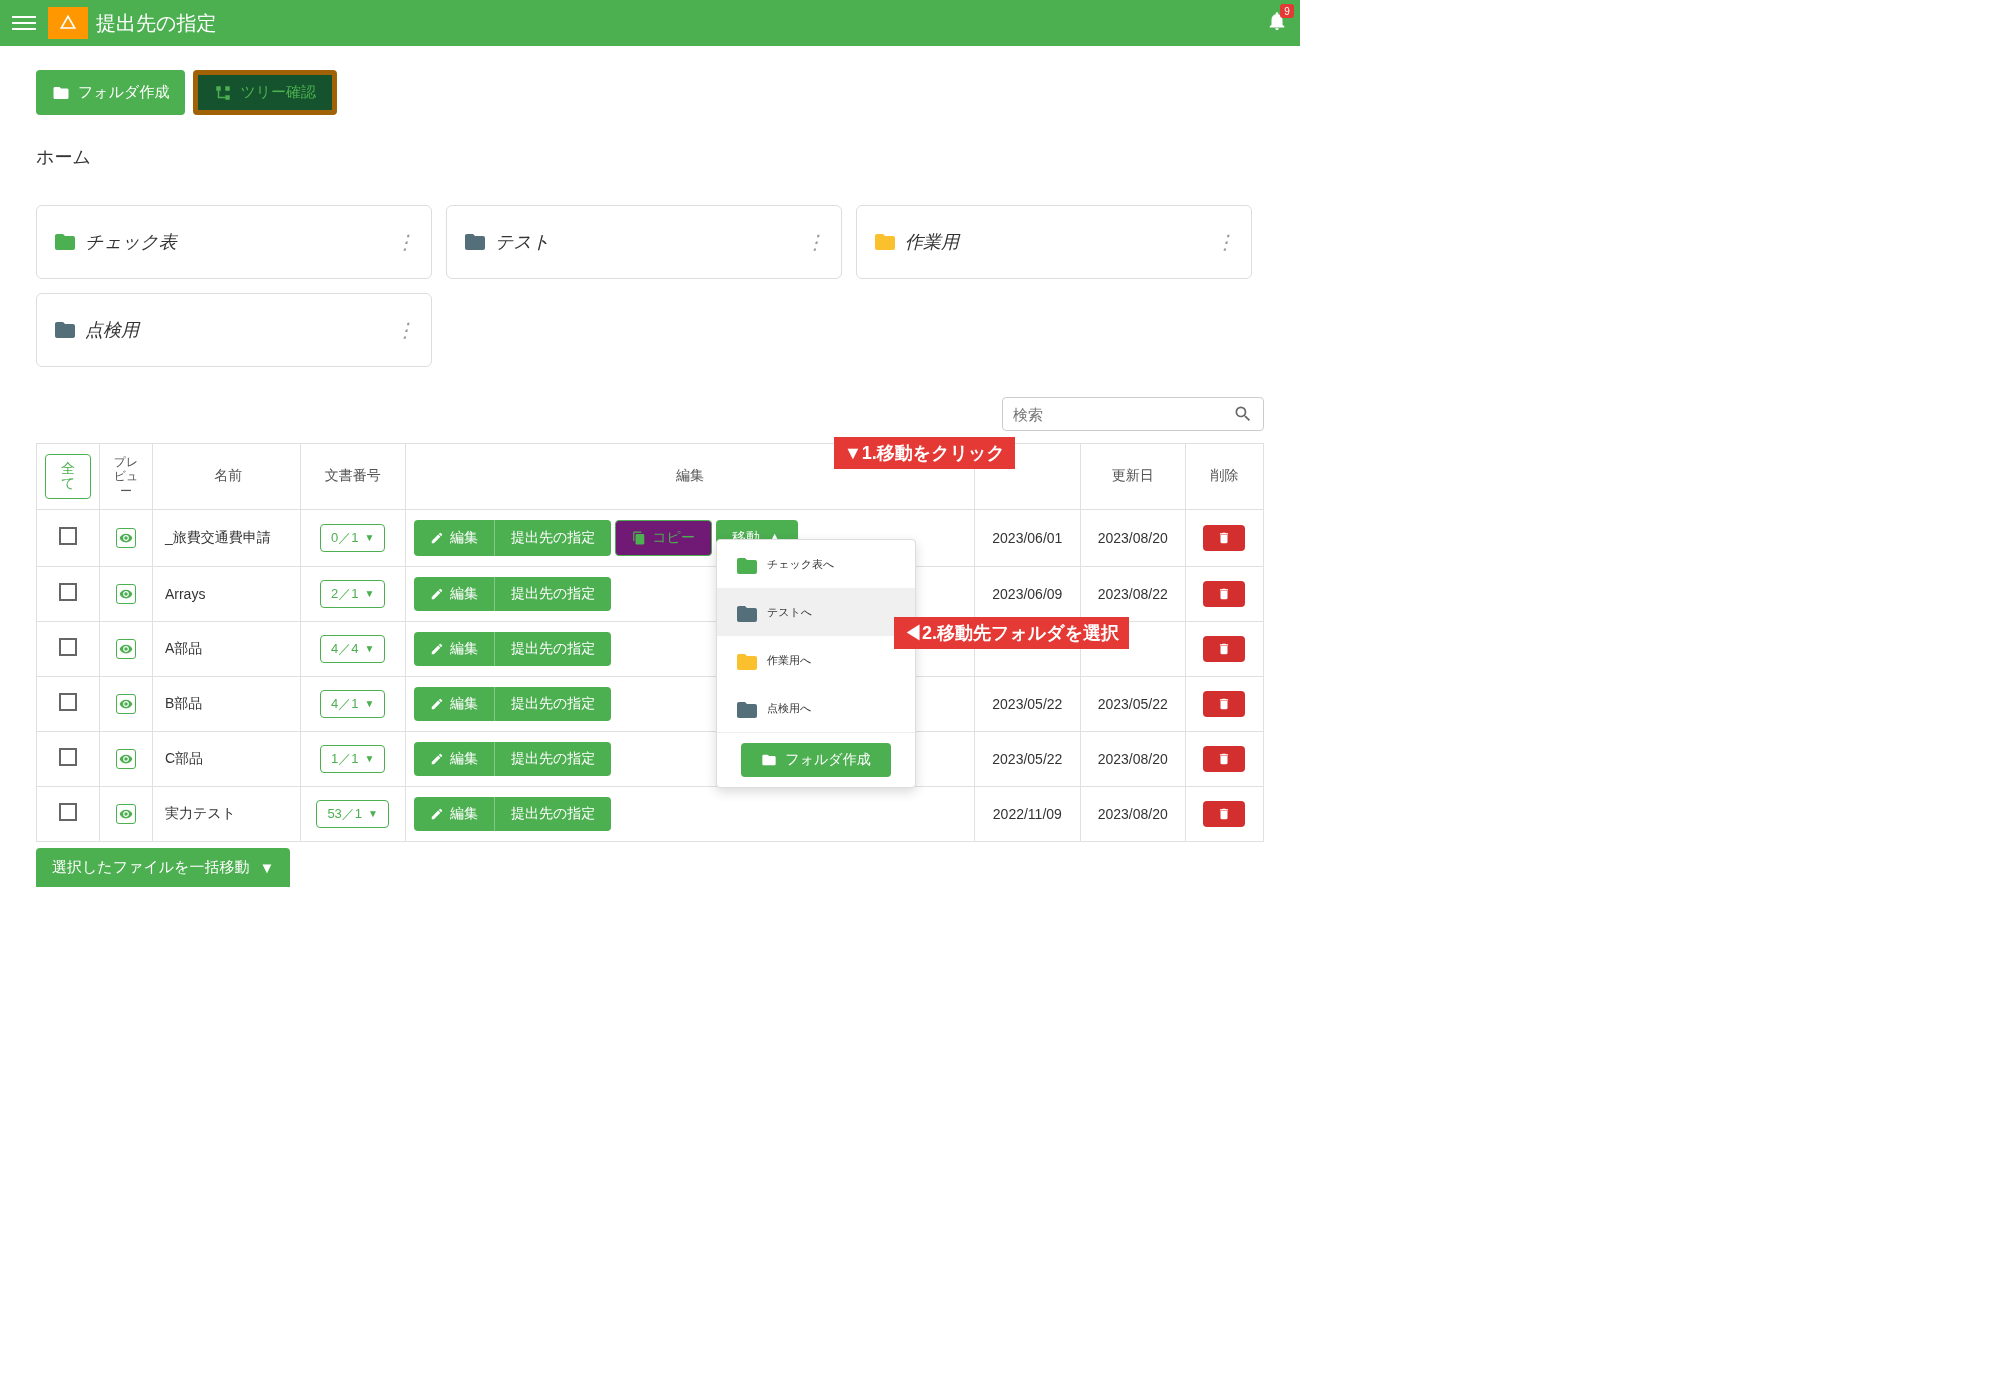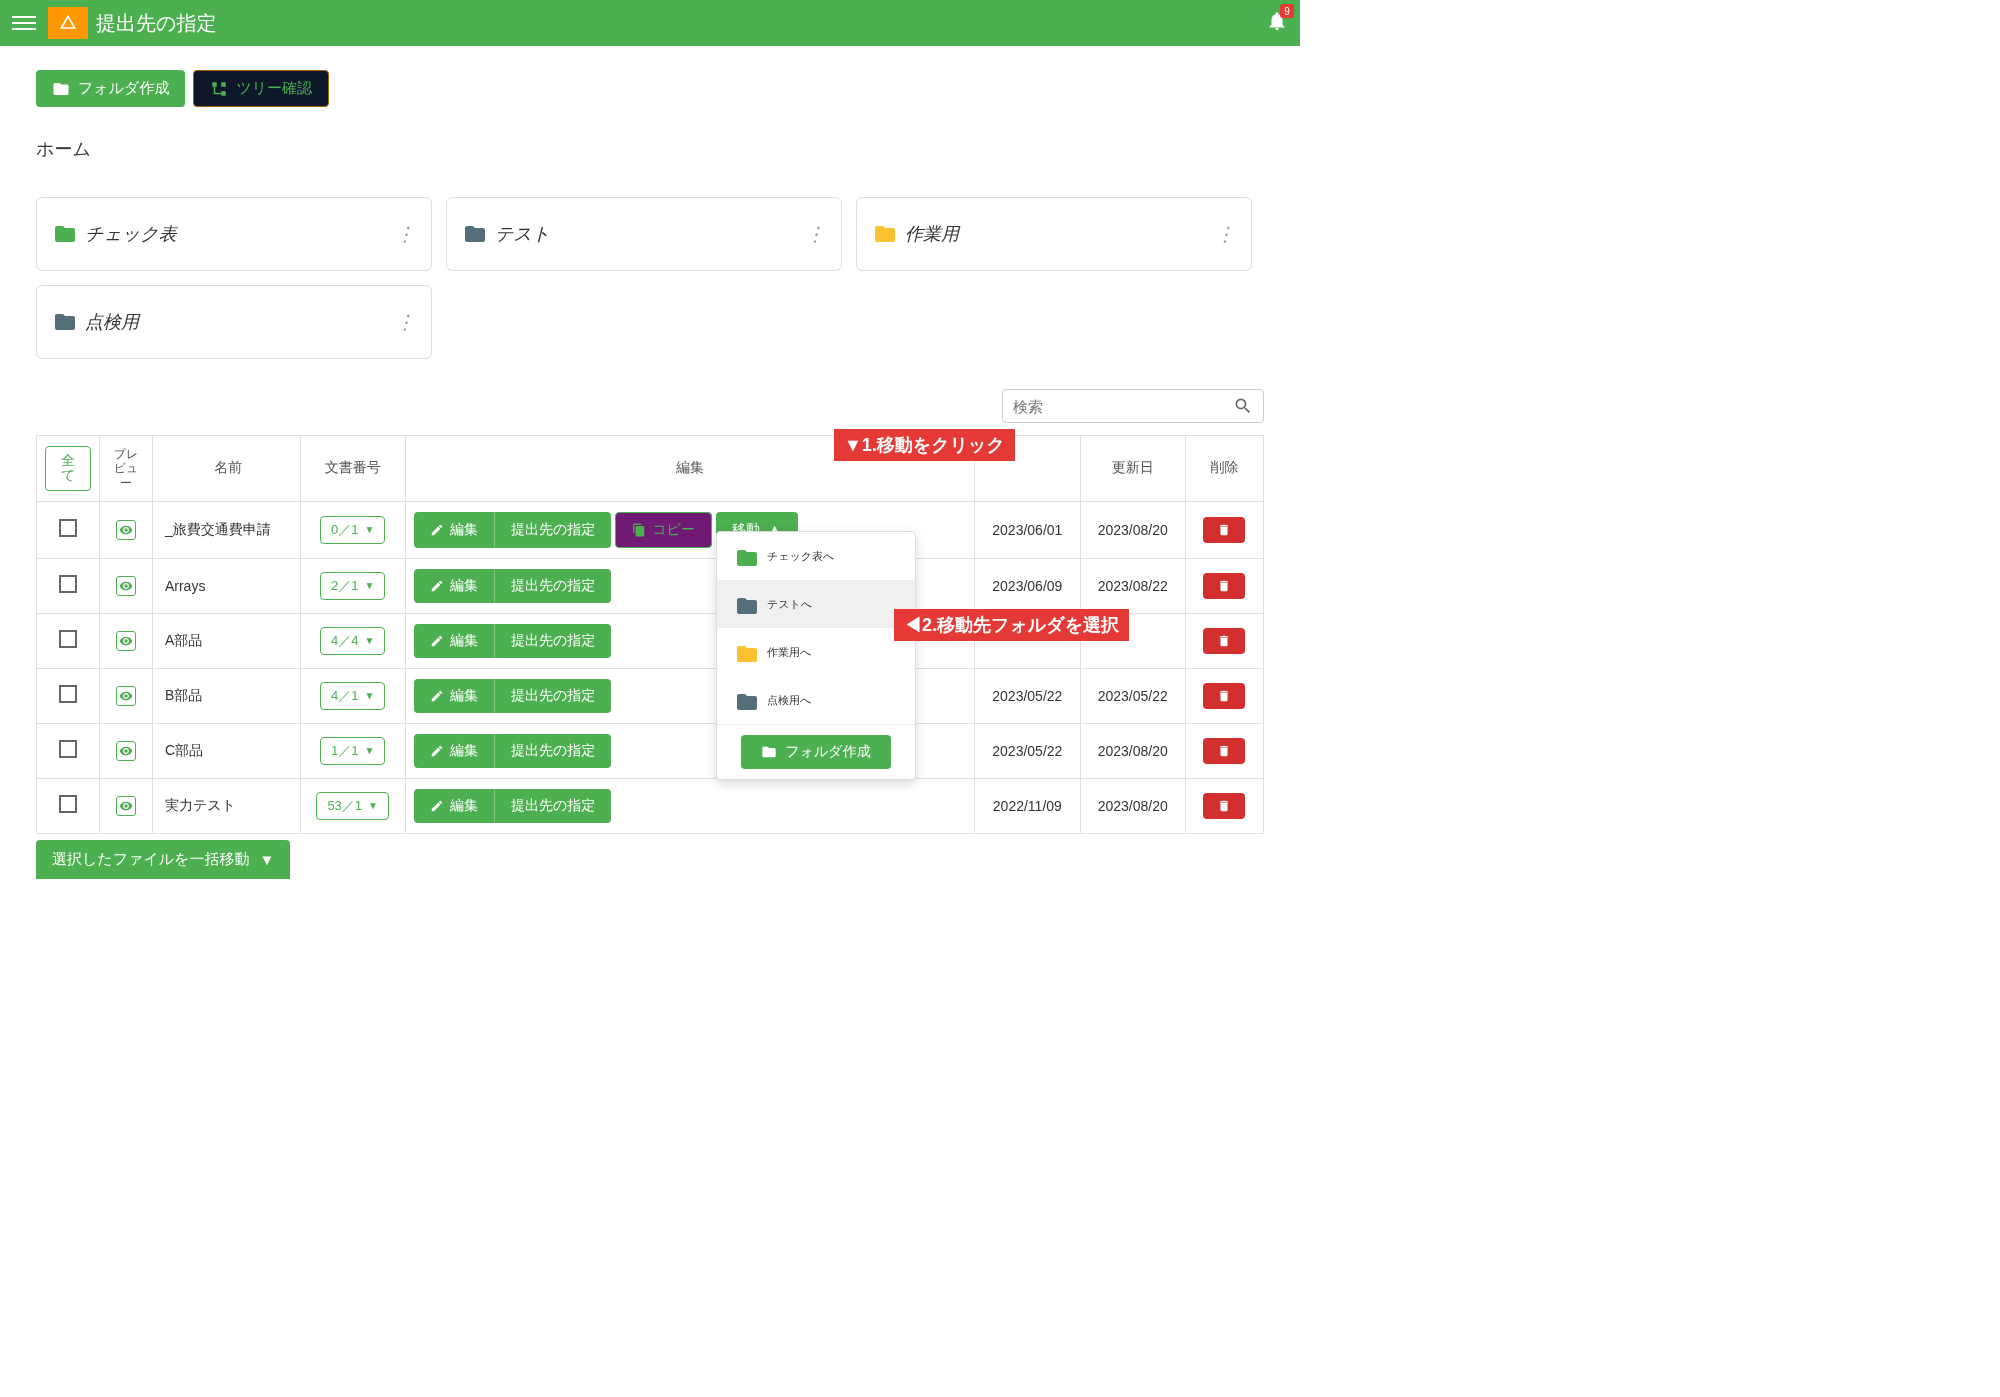--- a/index.html
+++ b/index.html
@@ -12,21 +12,21 @@
 .app-title { font-size: 20px; margin-left: 8px; }
 .topbar-spacer { flex: 1; }
 .bell-wrap { position: relative; cursor: pointer; }
 .bell-wrap svg { width: 22px; height: 22px; fill: #fff; }
 .badge { position: absolute; top: -6px; right: -6px; background: #e53935; color: #fff; font-size: 10px; min-width: 14px; height: 14px; border-radius: 3px; display: flex; align-items: center; justify-content: center; padding: 0 2px; }
 
 .content { padding: 24px 36px; }
 .action-row { display: flex; gap: 8px; }
 .btn { display: inline-flex; align-items: center; gap: 8px; padding: 8px 16px; border-radius: 4px; font-size: 15px; cursor: pointer; border: none; }
 .btn-green { background: #4caf50; color: #fff; }
-.btn-outline { background: #0f172a; color: #4caf50; border: 1px solid #a16207; }
+.btn-outline { background: #14532d; color: #4caf50; border: 5px solid #a16207; }
 .btn-red { background: #d32f2f; color: #fff; padding: 6px 14px; }
 .btn-small-outline { background: #fff; color: #4caf50; border: 1px solid #4caf50; padding: 4px 10px; font-size: 13px; border-radius: 4px; display: inline-flex; align-items: center; gap: 6px; cursor: pointer; }
 
 .breadcrumb { font-size: 18px; margin-top: 30px; color: #333; }
 
 .folder-grid { display: flex; flex-wrap: wrap; gap: 14px; margin-top: 36px; font-style: italic; }
 .folder-card { width: 396px; height: 74px; border: 1px solid #ddd; border-radius: 6px; display: flex; align-items: center; padding: 0 16px; cursor: pointer; }
 .folder-card .folder-icon { width: 24px; height: 24px; margin-right: 8px; }
 .folder-card .folder-name { font-size: 18px; color: #333; flex: 1; }
 .folder-card .more { color: #999; font-size: 20px; cursor: pointer; }

